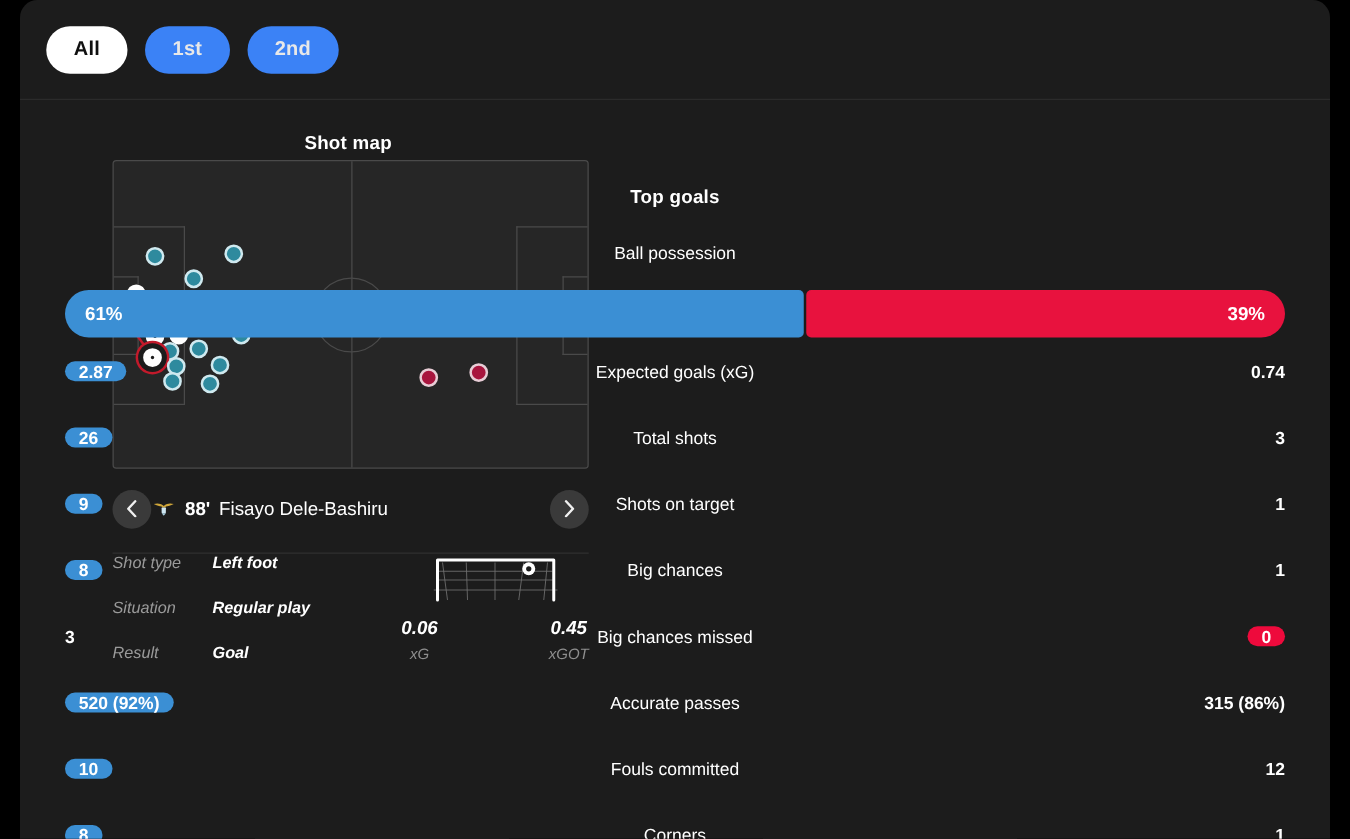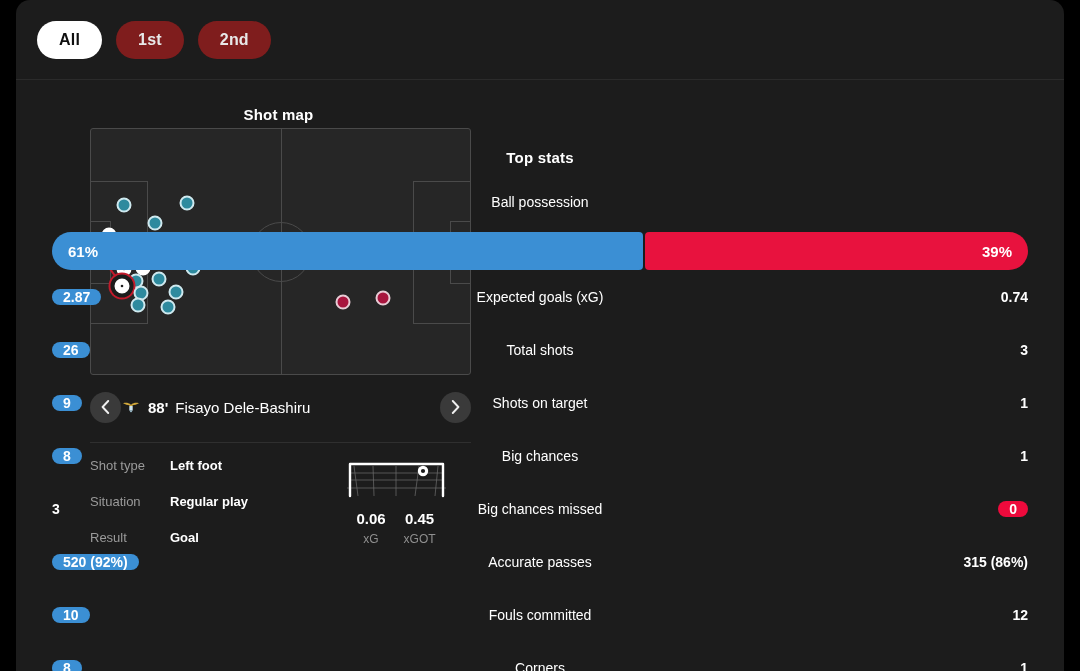--- a/index.html
+++ b/index.html
@@ -23,21 +23,21 @@
     display: flex; align-items: center;
     padding-left: 21px; gap: 14px;
     border-bottom: 1px solid #2b2b2b;
   }
   .tab {
     height: 38px; min-width: 58px;
     padding: 0 22px;
     border-radius: 19px;
     display: flex; align-items: center; justify-content: center;
     font-size: 16px; font-weight: 700;
-    background: #7f1d1d; color: #e8e8e8;
+    background: #3b82f6; color: #e8e8e8;
     cursor: pointer; user-select: none;
     letter-spacing: .2px;
   }
   .tab.active { background: #ffffff; color: #101010; }
 
   
   #body { display: flex; height: 591px; flex-direction: column; }
   #left  { width: 525px; position: relative; }
   #divider { width: 1px; background: #2b2b2b; }
   #right { flex: 1; position: relative; }
@@ -97,30 +97,30 @@
   #player-label {
     flex: 1; display: flex; align-items: center; justify-content: flex-start; gap: 7px;
     color: #ffffff; font-size: 15px;
   }
   #player-label .minute { font-weight: 700; }
   #player-label .pname  { font-weight: 400; }
 
   
   #details-sep { position: absolute; left: 74px; top: 362px; width: 381px; height: 1px; background: #2f2f2f; }
   #details {
-    position: absolute; left: 74px; top: 378px; width: 381px;
-    display: flex; justify-content: space-between;
+    position: absolute; left: 74px; top: 362px; width: 381px;
+    display: flex; justify-content: space-between; font-style: italic;
   }
   #detail-rows { width: 210px; }
   .drow { display: flex; margin-bottom: 21px; font-size: 13px; }
   .dlabel { width: 80px; color: #9a9a9a; }
   .dvalue { color: #ffffff; font-weight: 700; }
   #goalmouth { width: 150px; text-align: center; }
   #goalmouth svg { display: block; margin: 0 auto; }
-  #xg-row { display: flex; justify-content: center; gap: 18px; margin-top: 12px; }
+  #xg-row { display: flex; justify-content: space-between; gap: 18px; margin-top: 12px; }
   .xg-cell { text-align: center; }
   .xg-val { color: #ffffff; font-size: 15px; font-weight: 700; }
   .xg-lbl { color: #8f8f8f; font-size: 12px; margin-top: 5px; }
 
   
   #stats { padding: 0 36px; }
   #poss-title { text-align: center; color: #ffffff; font-size: 14px; margin-top: 28px; }
   #poss-bar { display: flex; height: 38px; margin-top: 22px; gap: 2px; }
   #poss-home {
     background: #3b8fd4; border-radius: 19px 4px 4px 19px;
@@ -292,21 +292,21 @@
               <div class="xg-lbl">xGOT</div>
             </div>
           </div>
         </div>
       </div>
     </div>
 
     <div id="divider"></div>
 
     <div id="right">
-      <div class="panel-title">Top stats</div>
+      <div class="panel-title">Top goals</div>
       <div id="stats">
         <div id="poss-title">Ball possession</div>
         <div id="poss-bar">
           <div id="poss-home" style="flex: 61 1 0%;">61%</div>
           <div id="poss-away" style="flex: 39 1 0%;">39%</div>
         </div>
         <div id="stat-rows">
             <div class="stat-row">
               <div class="stat-side left">
                 <span class="chip home">2.87</span>

